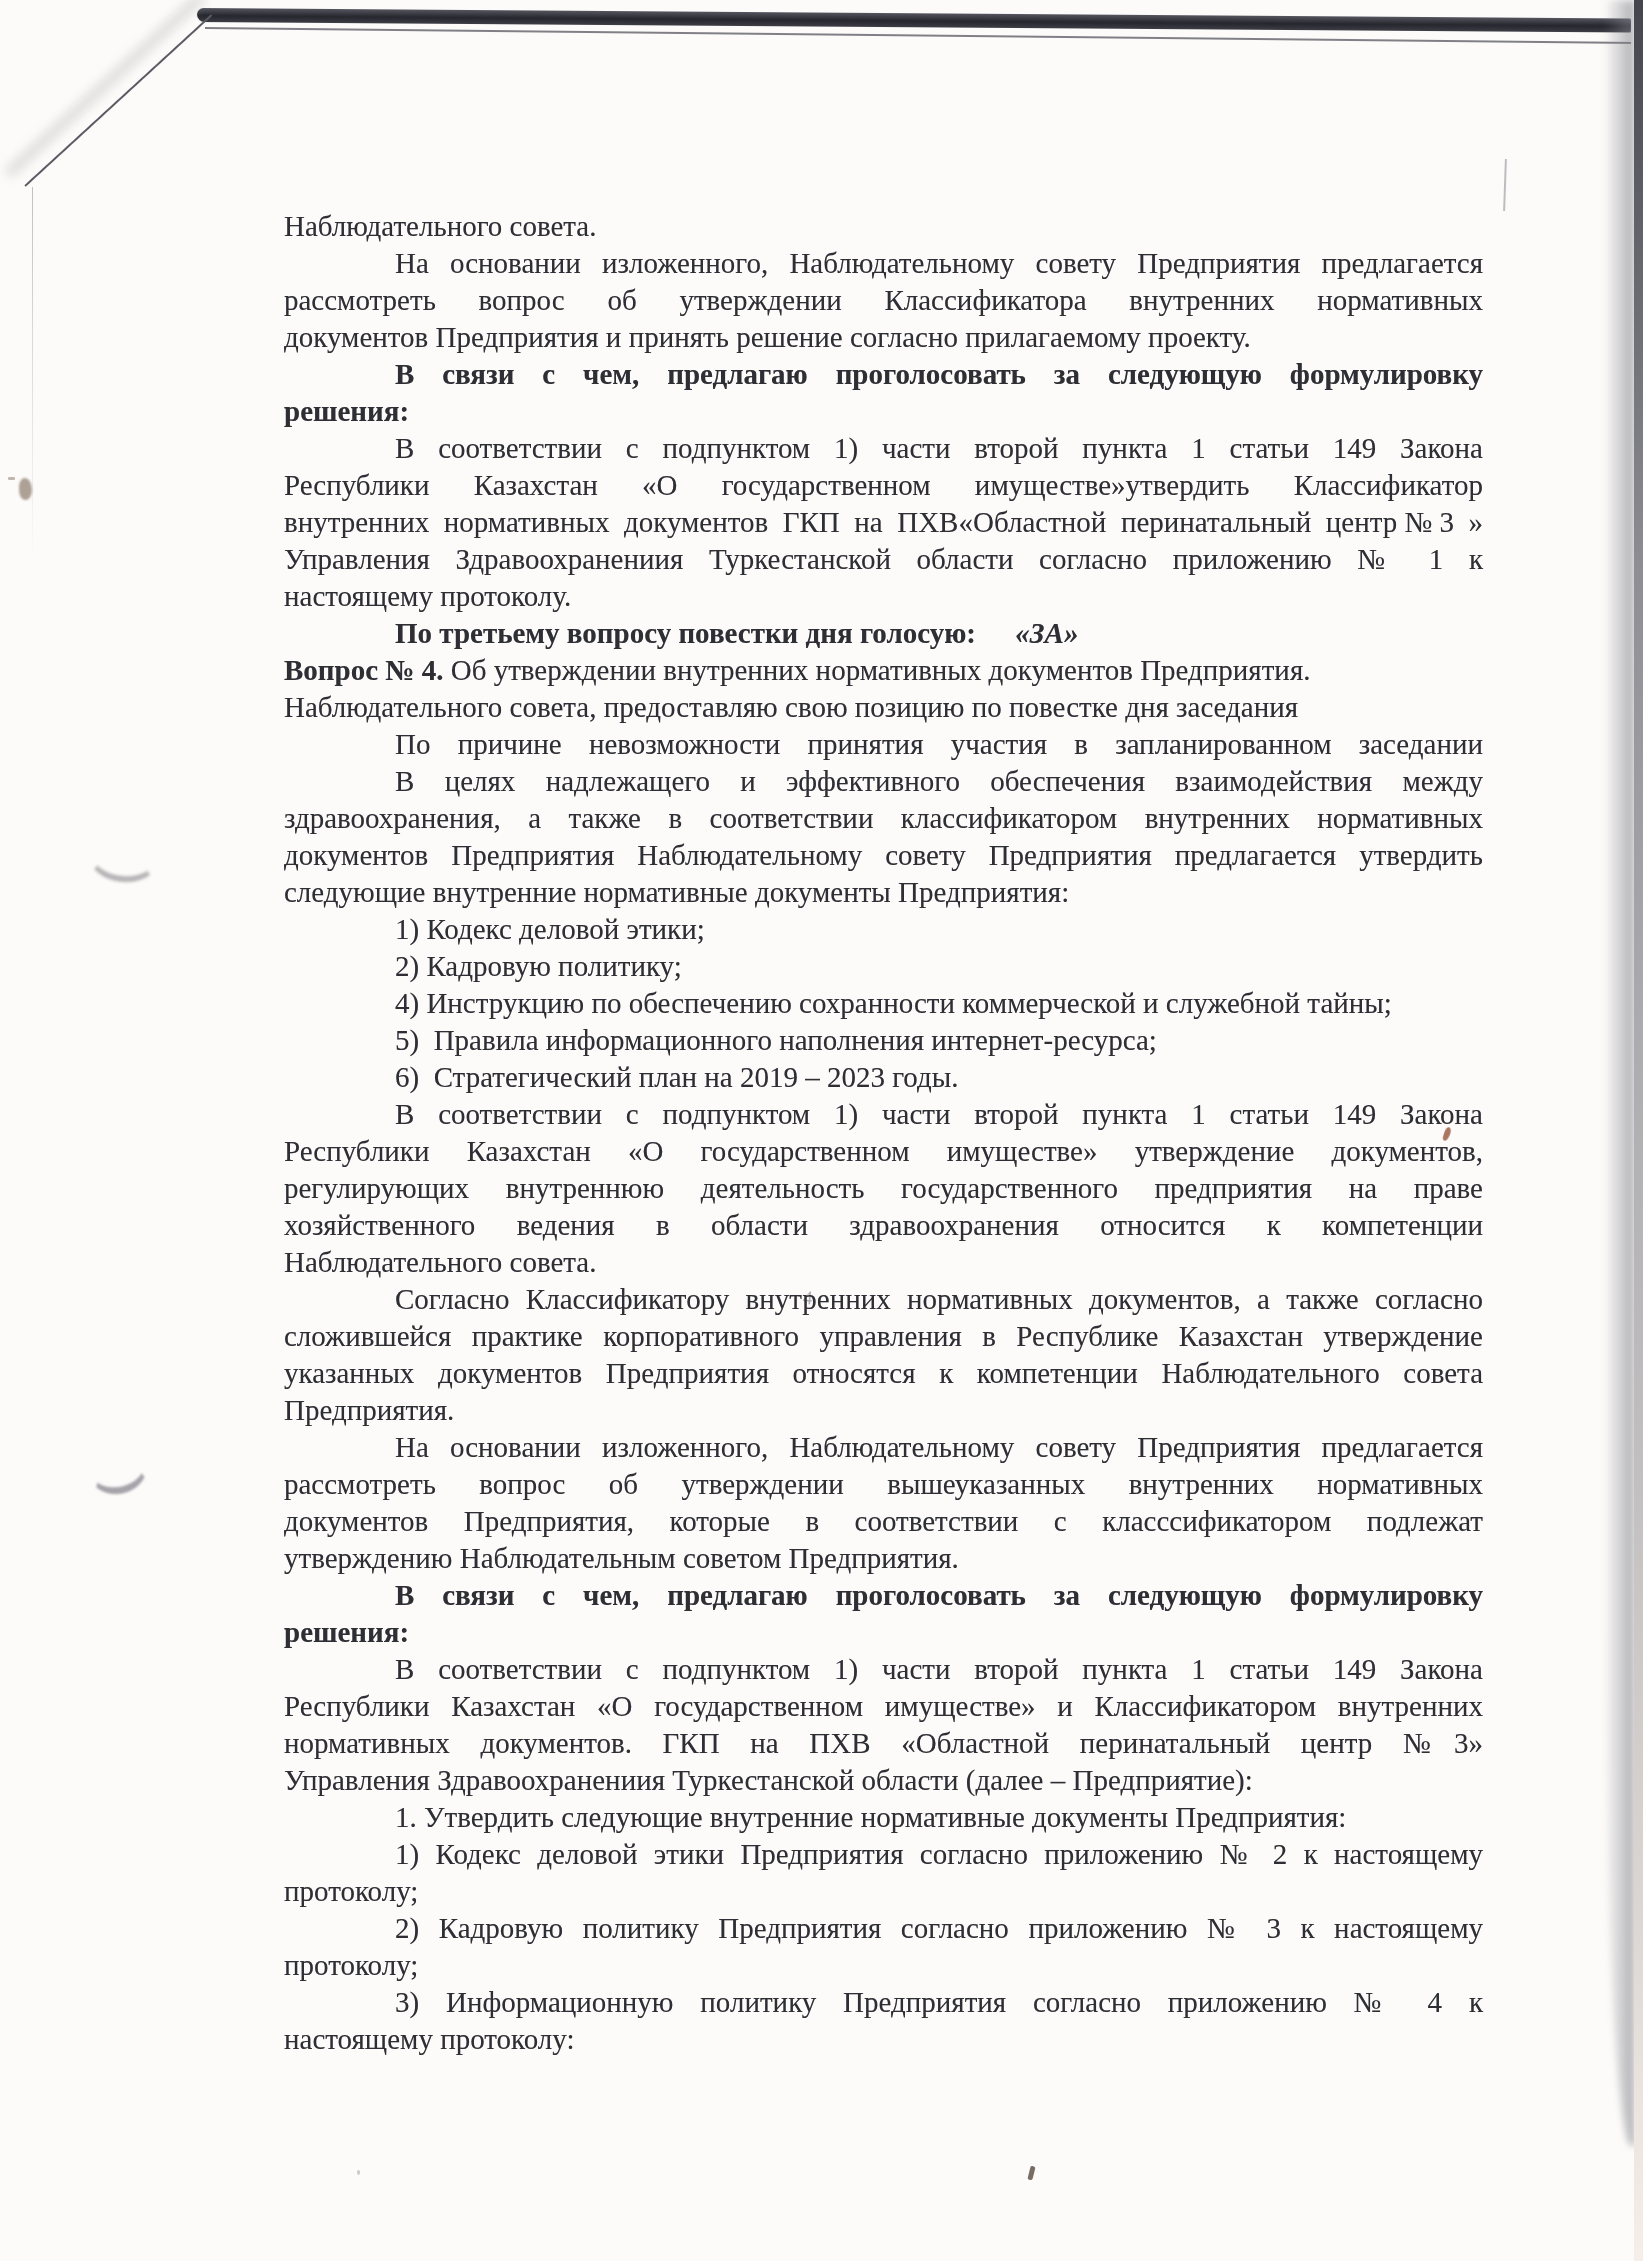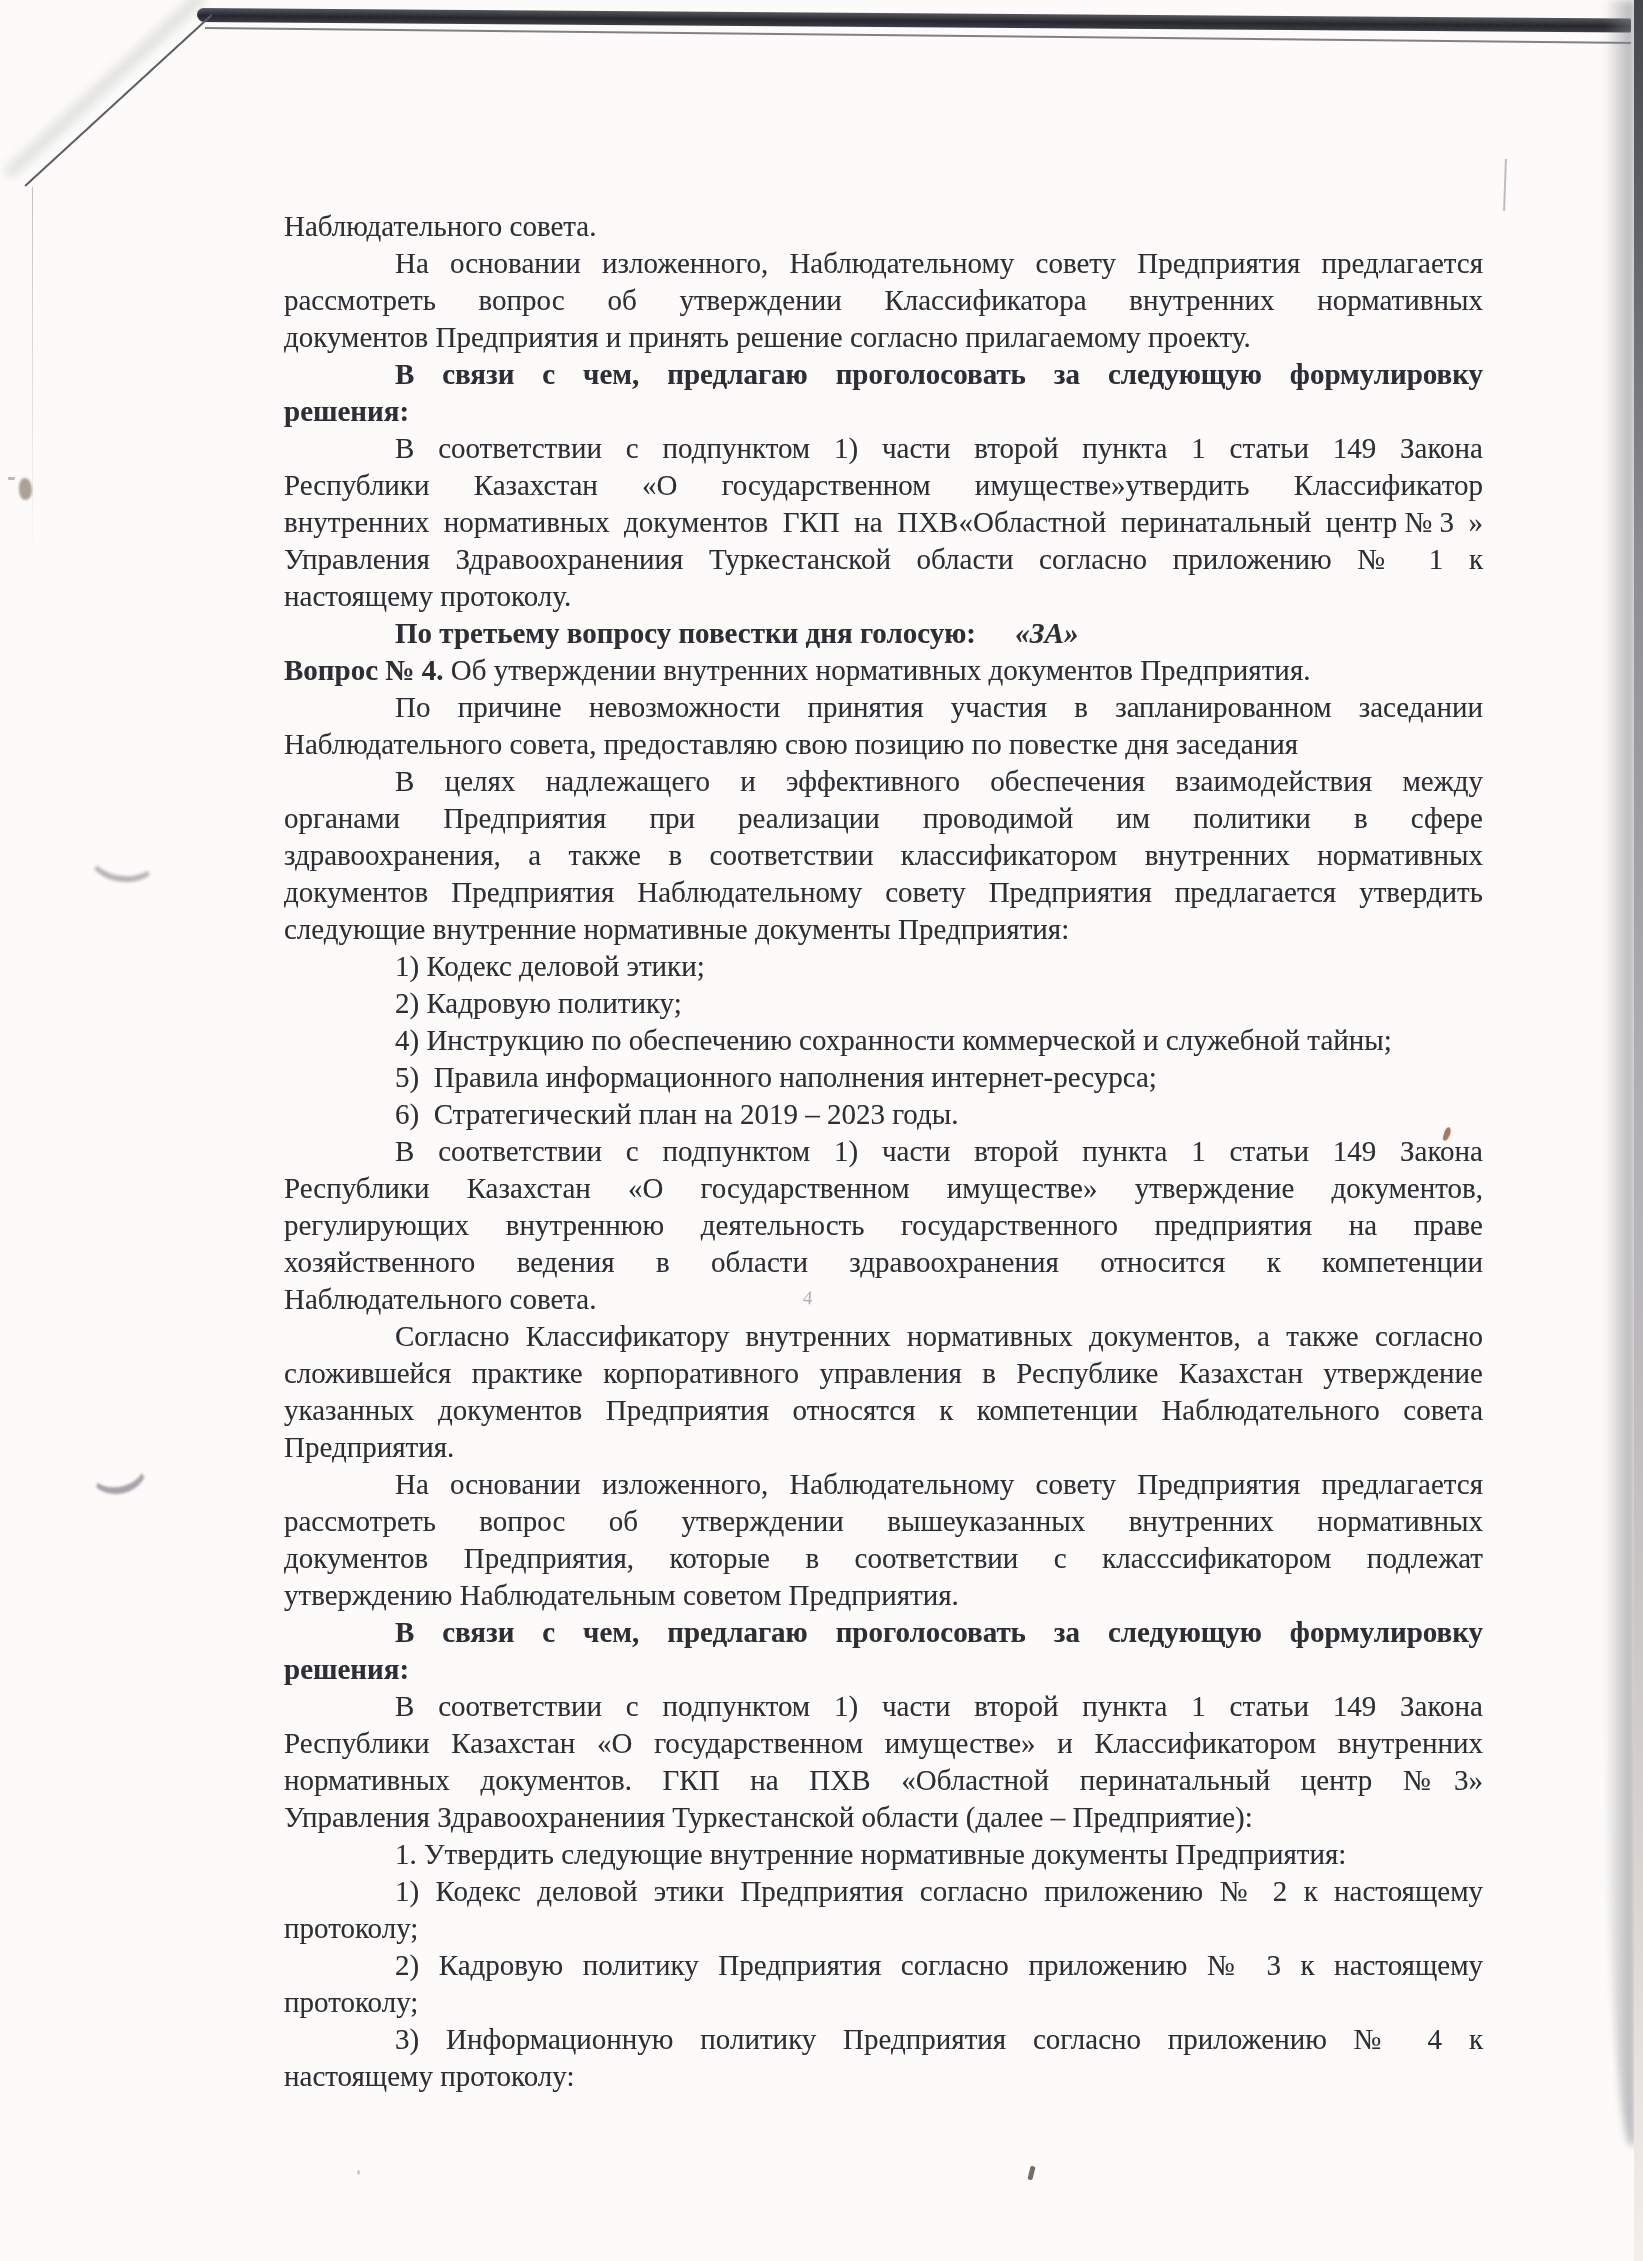--- a/index.html
+++ b/index.html
@@ -159,26 +159,25 @@
         <div class="line aj">Управления Здравоохранениия Туркестанской области согласно приложению № 1 к</div>
         <div class="line al">настоящему протоколу.</div>
       </div>
       <div class="para bold">
         <div class="line al ind"><span>По третьему вопросу повестки дня голосую: </span><span style="font-style: italic; margin-left: 32px;">«ЗА»</span></div>
       </div>
       <div class="para">
         <div class="line al"><span style="font-weight: 700;">Вопрос № 4.</span><span> Об утверждении внутренних нормативных документов Предприятия.</span></div>
       </div>
       <div class="para">
+        <div class="line al">Наблюдательного совета, предоставляю свою позицию по повестке дня заседания</div>
         <div class="line aj ind">По причине невозможности принятия участия в запланированном заседании</div>
-        <div class="line al">Наблюдательного совета, предоставляю свою позицию по повестке дня заседания</div>
       </div>
       <div class="para">
         <div class="line aj ind">В целях надлежащего и эффективного обеспечения взаимодействия между</div>
-        <div class="line aj">органами Предприятия при реализации проводимой им политики в сфере</div>
         <div class="line aj">здравоохранения, а также в соответствии классификатором внутренних нормативных</div>
         <div class="line aj">документов Предприятия Наблюдательному совету Предприятия предлагается утвердить</div>
         <div class="line al">следующие внутренние нормативные документы Предприятия:</div>
       </div>
       <div class="para">
         <div class="line al ind">1) Кодекс деловой этики;</div>
       </div>
       <div class="para">
         <div class="line al ind">2) Кадровую политику;</div>
       </div>

